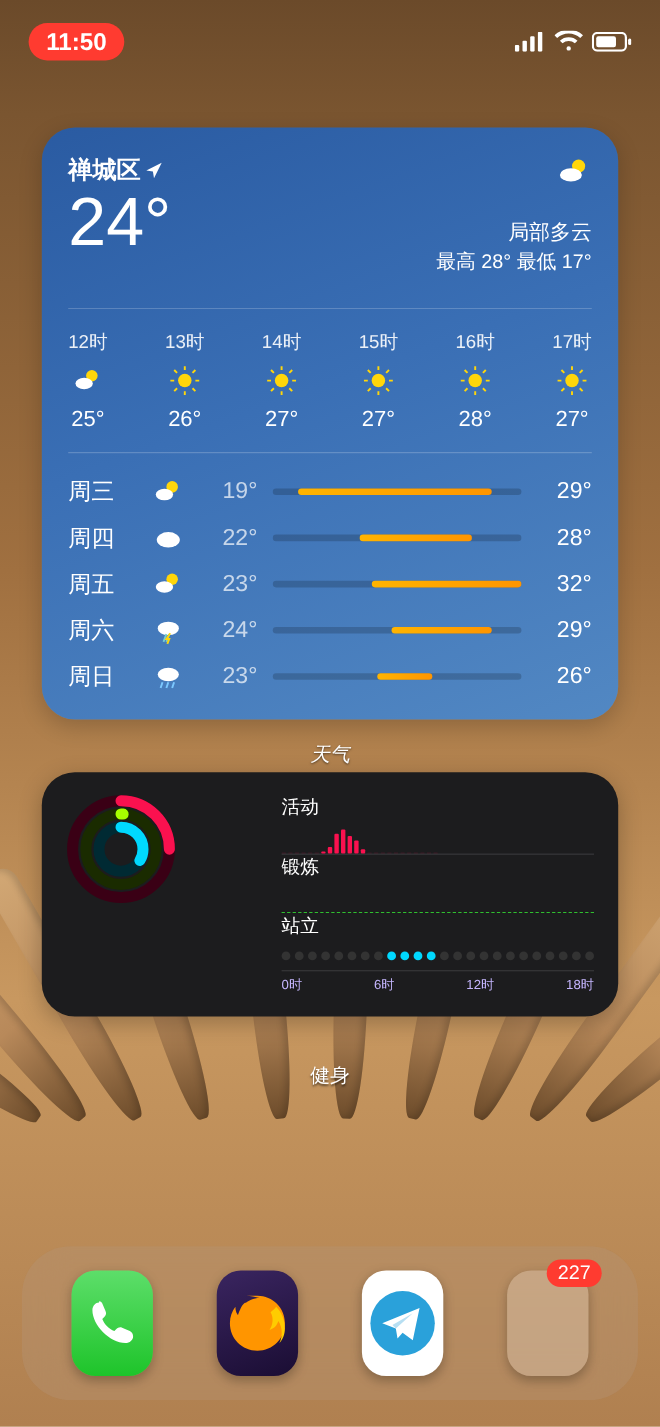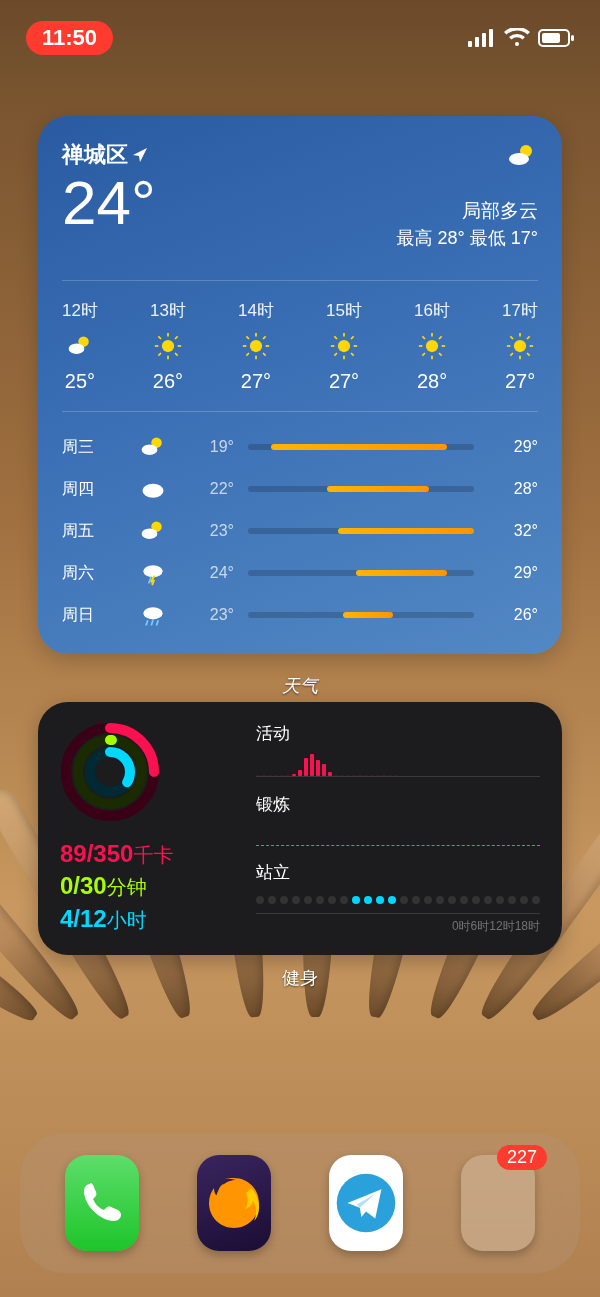--- a/index.html
+++ b/index.html
@@ -73,21 +73,21 @@
   .hour-temp { font-size:20px;}
 
   .w-daily {
     border-top: 1px solid rgba(255,255,255,0.2);
     padding-top: 14px;
   }
   .day-row {
     display:flex;
     align-items:center;
     padding: 7px 0;
-    font-size: 16px;
+    font-size: 21px;
   }
   .day-name { width: 64px; }
   .day-icon { width: 54px; display:flex; justify-content:center;}
   .day-low  { width: 54px; text-align:right; color: rgba(255,255,255,0.7); }
   .day-bar  { flex:1; margin: 0 14px; position:relative; height: 6px; background: rgba(0,0,0,0.18); border-radius:3px;}
   .day-bar-fill { position:absolute; top:0; bottom:0; background: linear-gradient(90deg,#ffb400,#ff9500); border-radius:3px;}
   .day-high { width: 50px; text-align:right; }
 
   .widget-label { text-align:center; color:#fff; font-size:18px; margin-top:10px; text-shadow:0 1px 2px rgba(0,0,0,0.6);}
 
@@ -114,21 +114,21 @@
 
   .f-right { flex:1; display:flex; flex-direction:column; justify-content:space-between;}
   .chart-block { }
   .chart-title { font-size:17px; margin-bottom:2px;}
   .mini-chart { height: 30px; border-bottom:1px solid #3a3a3c; display:flex; align-items:flex-end; gap:2px;}
   .bar-move { width:4px; background:#fa114f; border-radius:1px;}
   .dash-line { width:100%; border-bottom:1px dashed #2fbf2f; height:28px; }
   .stand-row { height:28px; display:flex; align-items:center; gap:4px; border-bottom:1px solid #3a3a3c;}
   .stand-dot { width:8px; height:8px; border-radius:50%; background:#333;}
   .stand-dot.on { background:#00d8ff;}
-  .x-axis { display:flex; justify-content:flex-end; font-size:12px; color:#737373; margin-top:4px;}
+  .x-axis { display:flex; justify-content:space-between; font-size:12px; color:#c4b5fd; margin-top:4px;}
 
   
   .dock {
     position:absolute;
     bottom: 24px; left: 20px; right:20px;
     height: 140px;
     background: rgba(180,150,120,0.35);
     backdrop-filter: blur(20px);
     border-radius: 44px;
     display:flex;
@@ -397,25 +397,20 @@
 <div class="fitness-widget">
   <div class="f-left">
     <svg class="rings" viewBox="0 0 100 100">
       <circle cx="50" cy="50" r="44" stroke="#3a0015" stroke-width="10" fill="none"></circle>
       <circle cx="50" cy="50" r="44" stroke="#fa114f" stroke-width="10" fill="none" stroke-linecap="round" stroke-dasharray="276" stroke-dashoffset="207" transform="rotate(-90 50 50)"></circle>
       <circle cx="50" cy="50" r="32" stroke="#1a2b00" stroke-width="10" fill="none"></circle>
       <circle cx="50" cy="50" r="32" stroke="#a6ff00" stroke-width="10" fill="none" stroke-linecap="round" stroke-dasharray="201" stroke-dashoffset="199" transform="rotate(-90 50 50)"></circle>
       <circle cx="50" cy="50" r="20" stroke="#002a33" stroke-width="10" fill="none"></circle>
       <circle cx="50" cy="50" r="20" stroke="#00d8ff" stroke-width="10" fill="none" stroke-linecap="round" stroke-dasharray="126" stroke-dashoffset="84" transform="rotate(-90 50 50)"></circle>
     </svg>
-    <div class="f-metrics">
-      <div><span class="m-move">89/350</span><span class="m-move-u">千卡</span></div>
-      <div><span class="m-ex">0/30</span><span class="m-ex-u">分钟</span></div>
-      <div><span class="m-st">4/12</span><span class="m-st-u">小时</span></div>
-    </div>
   </div>
   <div class="f-right">
     <div class="chart-block">
       <div class="chart-title">活动</div>
       <div class="mini-chart" id="activity-bars">
           <div class="bar-move" style="height: 1px; opacity: 0.15;"></div>
           <div class="bar-move" style="height: 1px; opacity: 0.15;"></div>
           <div class="bar-move" style="height: 1px; opacity: 0.15;"></div>
           <div class="bar-move" style="height: 1px; opacity: 0.15;"></div>
           <div class="bar-move" style="height: 1px; opacity: 0.15;"></div>

